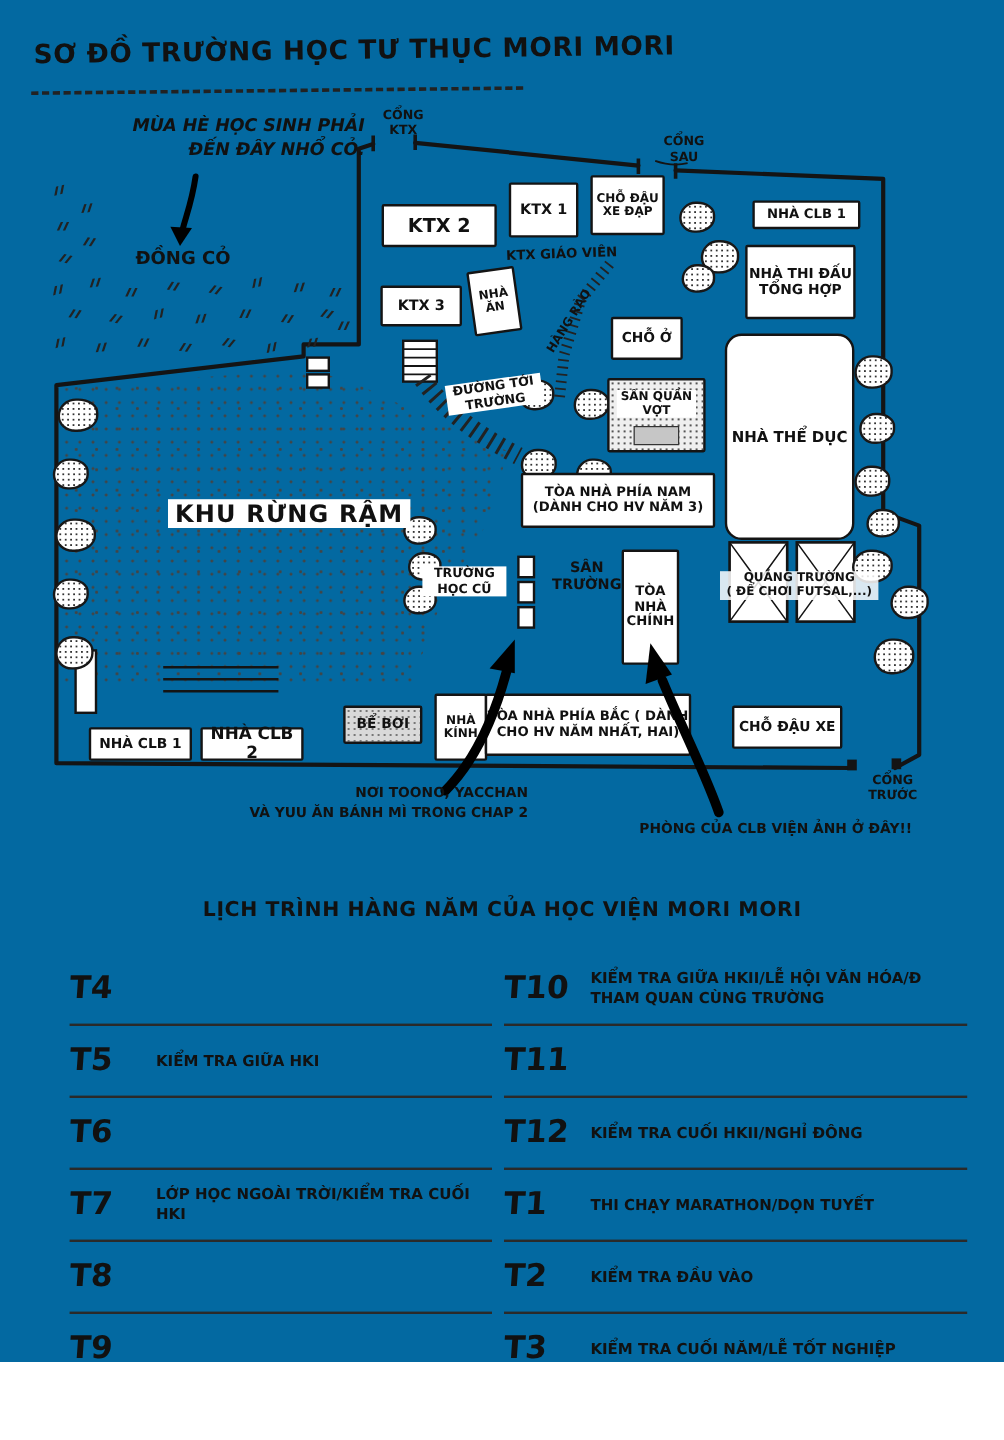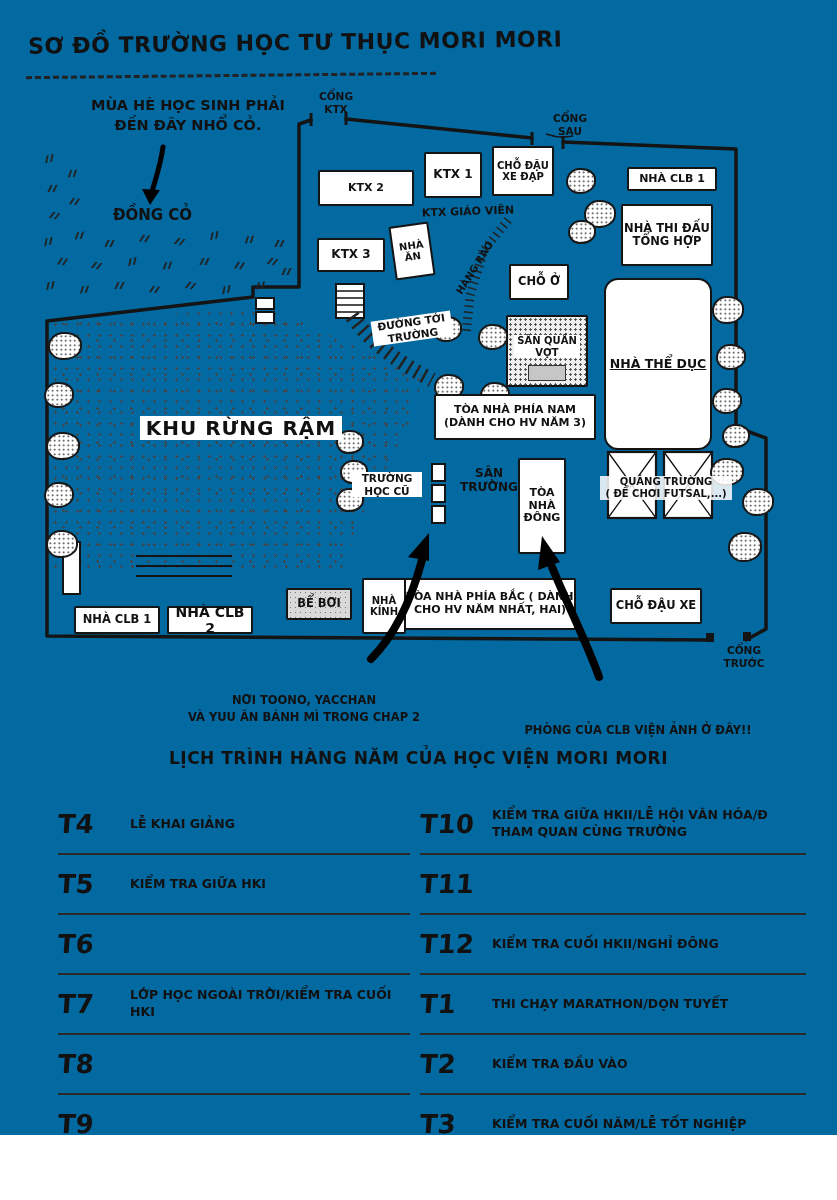--- a/index.html
+++ b/index.html
@@ -10,35 +10,35 @@
         letter-spacing:.5px;transform:rotate(-0.8deg);white-space:nowrap;}
   .title-underline{position:absolute;left:26px;top:74px;width:410px;border-top:3px dashed #222;
         transform:rotate(-0.6deg);}
   
   .layer{position:absolute;left:0;top:0;}
   .bld{position:absolute;border:2px solid #141414;background:#fff;display:flex;
         align-items:center;justify-content:center;text-align:center;white-space:pre-line;
         line-height:1.15;z-index:4;border-radius:2px;}
   .lbl{position:absolute;text-align:center;white-space:pre-line;line-height:1.2;z-index:4;}
   .chip{background:#fff;padding:0 3px;}
-  .note{position:absolute;text-align:center;white-space:pre-line;line-height:1.35;z-index:6;}
-  .ann{position:absolute;text-align:center;white-space:pre-line;line-height:1.5;z-index:6;margin-top:40px;}
+  .note{position:absolute;text-align:right;white-space:pre-line;line-height:1.35;z-index:6;font-style:italic;}
+  .ann{position:absolute;text-align:right;white-space:pre-line;line-height:1.5;z-index:6;}
   .forest{position:absolute;left:50px;top:308px;width:385px;height:262px;z-index:1;
         background-image:radial-gradient(#444 1px,transparent 1.4px),radial-gradient(#444 1px,transparent 1.4px);
         background-size:11px 11px,17px 17px;background-position:0 0,5px 7px;
         clip-path:polygon(0 6%,52% 0,62% 3%,75% 12%,97% 26%,92% 50%,83% 72%,76% 100%,0 100%);}
   .tree{position:absolute;z-index:3;border:2px solid #181818;background-color:#fff;
         border-radius:48% 52% 55% 45%/55% 45% 50% 50%;
         background-image:radial-gradient(#333 .8px,transparent 1px);background-size:4.5px 4.5px;}
   .tuft{position:absolute;width:9px;height:8px;z-index:2;}
   .tuft::before,.tuft::after{content:"";position:absolute;top:0;width:2px;height:7px;background:#222;transform:skewX(-25deg);}
   .tuft::before{left:1px;}.tuft::after{left:6px;}
   .dots{background-image:radial-gradient(#555 1px,transparent 1.1px);background-size:5px 5px;background-color:#efefef;}
   .pool{background-color:#d9d9d9;background-image:radial-gradient(#777 .8px,transparent 1px);background-size:5px 5px;}
-  .gym{border-radius:14px;border-width:2.5px;text-decoration:underline;}
+  .gym{border-radius:14px;border-width:2.5px;}
   .court{position:absolute;left:20px;bottom:4px;width:36px;height:14px;border:1.5px solid #333;background:#c6c6c6;}
   
   .sched-title{position:absolute;left:0;top:748px;width:837px;text-align:center;font-size:17px;
         font-weight:800;letter-spacing:.5px;}
   .col{position:absolute;top:795px;}
   .col-left{left:58px;width:352px;}
   .col-right{left:420px;width:386px;}
   .row{display:flex;align-items:center;border-bottom:2px solid #2a2a2a;min-height:54px;padding:2px 0;}
   .month{width:72px;font-size:26px;font-weight:800;transform:skewX(-4deg);flex:none;}
   .desc{flex:1;font-size:12.5px;line-height:1.35;}
@@ -165,42 +165,42 @@
 ĐẾN ĐÂY NHỔ CỎ.</div>
   <div class="lbl" style="left:105px;top:206px;width:95px;font-size:15px">ĐỒNG CỎ</div>
 
   <div class="lbl" style="left:312px;top:90px;width:48px;font-size:10.5px">CỔNG
 KTX</div>
   <div class="lbl" style="left:548px;top:112px;width:44px;font-size:10.5px">CỔNG
 SAU</div>
   <div class="lbl" style="left:718px;top:644px;width:52px;font-size:10.5px">CỔNG
 TRƯỚC</div>
 
-  <div class="bld" style="left:318px;top:170px;width:92px;height:32px;font-size:11px">KTX 2</div>
+  <div class="bld" style="left:318px;top:170px;width:92px;height:32px;font-size:16px">KTX 2</div>
   <div class="bld" style="left:424px;top:152px;width:54px;height:42px;font-size:12px">KTX 1</div>
   <div class="bld" style="left:317px;top:238px;width:64px;height:30px;font-size:12px">KTX 3</div>
   <div class="bld" style="left:392px;top:224px;width:36px;height:50px;font-size:10px;transform:rotate(-8deg)">NHÀ
 ĂN</div>
   <div class="bld" style="left:492px;top:146px;width:58px;height:46px;font-size:10px">CHỖ ĐẬU
 XE ĐẠP</div>
   <div class="bld" style="left:627px;top:167px;width:86px;height:20px;font-size:11px">NHÀ CLB 1</div>
   <div class="bld" style="left:621px;top:204px;width:88px;height:58px;font-size:11.5px">NHÀ THI ĐẤU
 TỔNG HỢP</div>
   <div class="bld" style="left:509px;top:264px;width:56px;height:32px;font-size:11.5px">CHỖ Ở</div>
-  <div class="bld dots" style="left:506px;top:315px;width:78px;height:50px;font-size:10px;align-items:flex-start;padding-top:18px">
+  <div class="bld dots" style="left:506px;top:315px;width:78px;height:50px;font-size:10px;align-items:flex-start;padding-top:8px">
     <span class="chip">SÂN QUẦN
 VỢT</span>
     <div class="court"></div>
   </div>
   <div class="bld gym" style="left:604px;top:278px;width:104px;height:168px;font-size:12.5px">NHÀ THỂ DỤC</div>
   <div class="bld" style="left:434px;top:394px;width:158px;height:42px;font-size:11px">TÒA NHÀ PHÍA NAM
 (DÀNH CHO HV NĂM 3)</div>
   <div class="bld" style="left:518px;top:458px;width:44px;height:92px;font-size:11px">TÒA
 NHÀ
-ĐÔNG</div>
+CHÍNH</div>
   <div class="bld pool" style="left:286px;top:588px;width:62px;height:28px;font-size:11.5px">BỂ BƠI</div>
   <div class="bld" style="left:362px;top:578px;width:40px;height:52px;font-size:10px">NHÀ
 KÍNH</div>
   <div class="bld" style="left:404px;top:578px;width:168px;height:48px;font-size:11px">TÒA NHÀ PHÍA BẮC ( DÀNH
 CHO HV NĂM NHẤT, HAI)</div>
   <div class="bld" style="left:610px;top:588px;width:88px;height:32px;font-size:11.5px">CHỖ ĐẬU XE</div>
   <div class="bld" style="left:74px;top:606px;width:82px;height:24px;font-size:11.5px">NHÀ CLB 1</div>
   <div class="bld" style="left:167px;top:606px;width:82px;height:24px;font-size:14px">NHÀ CLB 2</div>
 
   <div class="lbl" style="left:412px;top:205px;width:112px;font-size:11px;transform:rotate(-2deg)">KTX GIÁO VIÊN</div>
@@ -230,21 +230,20 @@
 
   <div class="ann" style="left:168px;top:652px;width:272px;font-size:11.5px">NƠI TOONO, YACCHAN
 VÀ YUU ĂN BÁNH MÌ TRONG CHAP 2</div>
   <div class="ann" style="left:516px;top:682px;width:244px;font-size:11.5px">PHÒNG CỦA CLB VIỆN ẢNH Ở ĐÂY!!</div>
 
   <div class="sched-title">LỊCH TRÌNH HÀNG NĂM CỦA HỌC VIỆN MORI MORI</div>
 
   <div class="col col-left">
     <div class="row">
       <span class="month">T4</span>
-      <div class="desc"><span>LỄ KHAI GIẢNG</span></div>
     </div>
     <div class="row">
       <span class="month">T5</span>
       <div class="desc"><span>KIỂM TRA GIỮA HKI</span></div>
     </div>
     <div class="row">
       <span class="month">T6</span>
       <div class="desc"><span></span></div>
     </div>
     <div class="row">

